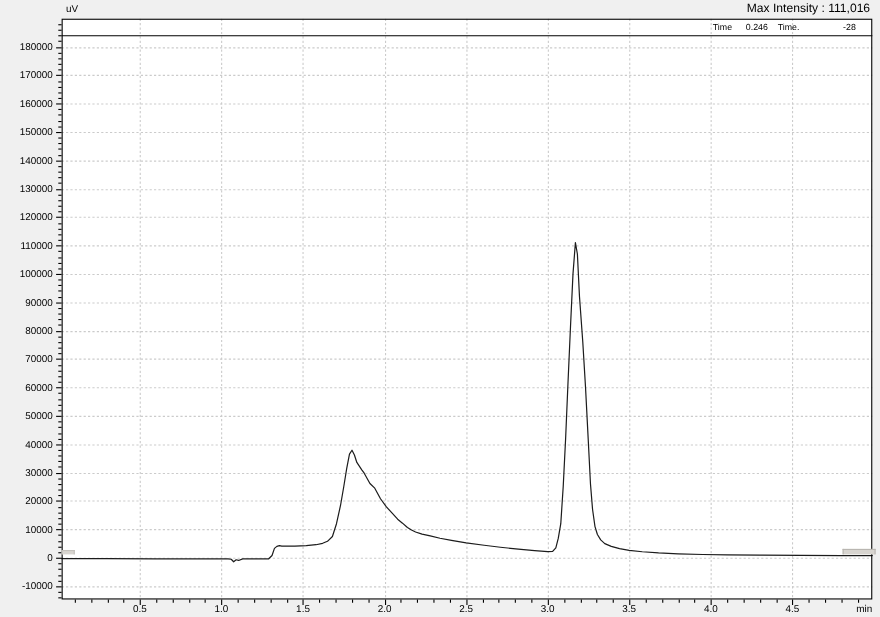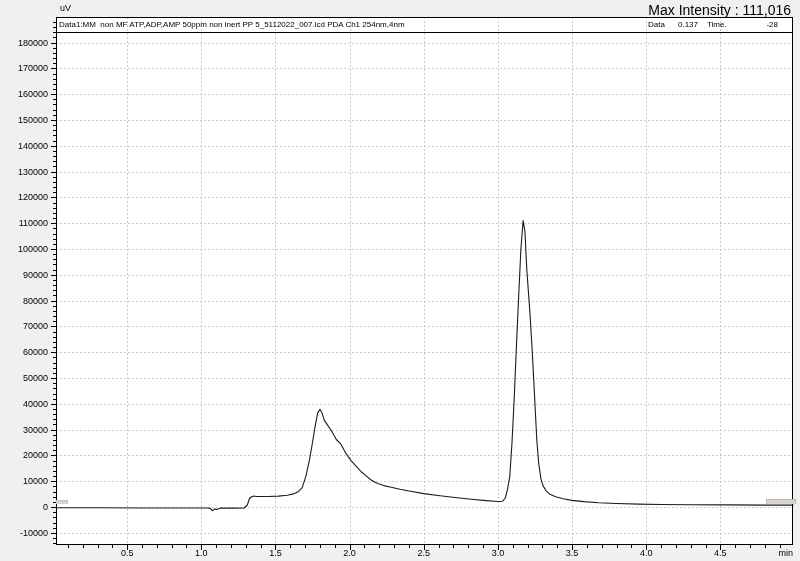--- a/index.html
+++ b/index.html
@@ -9,21 +9,21 @@
     font-family:"Liberation Sans", sans-serif;
     background:#f0f0f0;
     overflow:hidden;
   }
   .label-uv {
     position:absolute; left:60px; top:3px;
     font-size:9px; color:#000;
   }
   .label-maxint {
     position:absolute; right:9px; top:2px;
-    font-size:14px; color:#000;
+    font-size:11px; color:#000;
   }
   .plot-wrap { position:absolute; left:0; top:0; width:800px; height:504px;border-radius:22px; }
   svg { position:absolute; left:0; top:0; }
   svg text { font-family:"Liberation Sans", sans-serif; font-size:9px; fill:#000; }
   .strip {
     position:absolute; left:57px; top:18px; width:735px; height:14px;
     font-size:8px; line-height:13px; color:#000;
   }
   .strip span { position:absolute; top:0; white-space:pre; }
   .strip .t-title   { left:2px; }
@@ -267,22 +267,21 @@
         <text x="48" y="97.16129032258061" text-anchor="end">160000</text>
         <text x="48" y="71.35483870967744" text-anchor="end">170000</text>
         <text x="48" y="45.54838709677415" text-anchor="end">180000</text>
       </g>
       <polyline points="56.0,507.8 97.5,507.8 142.0,508.0 186.5,508.0 207.3,508.0 210.2,508.4 212.4,510.7 214.7,508.9 216.9,509.5 220.6,508.1 233.9,508.1 244.3,508.0 247.3,505.0 249.5,498.5 251.7,496.7 254.0,496.0 256.2,496.5 268.1,496.5 278.4,496.1 287.3,495.2 293.3,493.9 297.7,492.1 302.2,487.7 305.9,476.1 309.6,459.3 312.5,442.5 315.2,425.8 317.7,412.9 320.0,409.3 322.2,413.6 324.4,420.4 328.9,427.1 331.1,430.2 336.3,439.5 340.7,443.8 345.9,453.4 351.1,460.6 356.3,466.3 361.5,472.0 365.9,475.6 370.4,479.5 374.1,481.8 377.8,483.6 383.7,485.6 391.1,487.2 400.0,489.3 410.4,491.3 423.8,493.6 440.1,495.7 454.9,497.5 471.2,499.2 486.0,500.6 497.9,501.5 502.4,501.3 505.3,498.0 507.5,489.5 509.8,476.1 512.0,442.5 514.2,398.7 516.4,347.1 518.7,295.5 520.9,249.0 523.1,220.6 524.9,230.9 526.8,269.6 529.8,310.9 532.3,352.2 534.7,398.7 536.8,440.0 538.7,463.2 540.9,478.7 543.1,485.9 546.1,490.8 549.8,494.2 555.7,496.7 563.2,498.8 572.0,500.4 583.9,501.6 598.7,502.7 616.5,503.5 638.8,504.1 661.0,504.5 690.7,504.7 727.8,504.9 764.8,505.1 793.0,505.1" fill="none" stroke="#1c1c1c" stroke-width="1.1" stroke-linejoin="round" stroke-linecap="round"></polyline>
       <line x1="56" y1="32.5" x2="793" y2="32.5" stroke="#000000" stroke-width="1"></line>
       <rect x="56.5" y="17.5" width="736" height="527" fill="none" stroke="#000000" stroke-width="1"></rect>
     </svg>
 
   <div class="strip">
-    <span class="t-title">Data1:MM  non MF ATP,ADP,AMP 50ppm non inert PP 5_5112022_007.lcd PDA Ch1 254nm,4nm</span>
-    <span class="t-time-l">Data</span>
-    <span class="t-time-v">0.137</span>
+    <span class="t-time-l">Time</span>
+    <span class="t-time-v">0.246</span>
     <span class="t-inten-l">Time.</span>
     <span class="t-inten-v">-28</span>
   </div>
 
   <div class="scroll-frag-right"></div>
   <div class="scroll-frag-left"></div>
 </div>
 
 </body></html>

